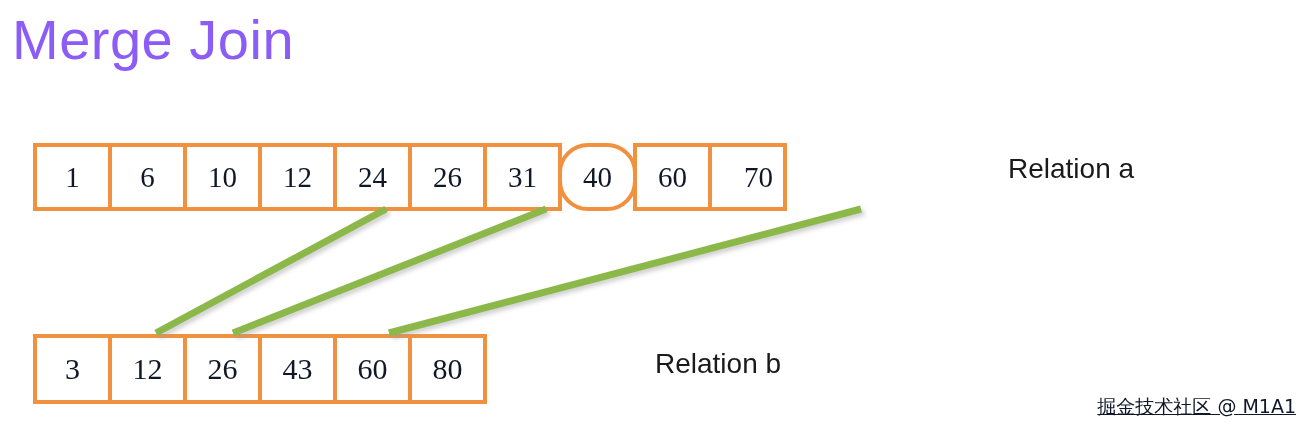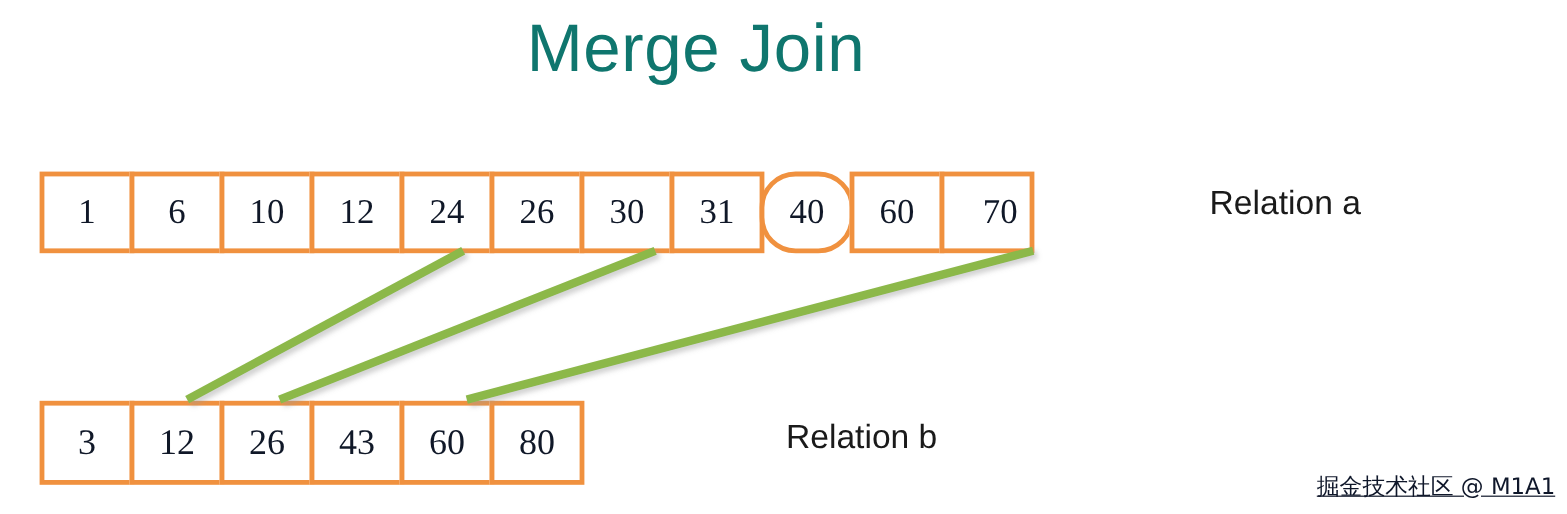--- a/index.html
+++ b/index.html
@@ -15,28 +15,28 @@
     overflow: hidden;
     font-family: "Liberation Sans", sans-serif;
   }
 
   
   #title {
     position: absolute;
     left: 0;
     top: 12px;
     width: 1160px;
-    text-align: center;
     font-family: "Liberation Sans", sans-serif;
     font-size: 56px;
     font-weight: 400;
-    color: #0f766e;
+    color: #8b5cf6;
     letter-spacing: 0.5px;
     line-height: 1;
     white-space: nowrap;
+    padding-left: 12px;
   }
 
   
   .relation-row {
     position: absolute;
     display: flex;
     box-sizing: border-box;
   }
   #relation-a-row {
     left: 33px;
@@ -115,21 +115,20 @@
 
   <div id="title">Merge Join</div>
 
   <div id="relation-a-row" class="relation-row">
     <div class="cell" style="border-color: rgb(240, 145, 63); background: rgb(255, 255, 255); color: rgb(16, 24, 40);">1</div>
     <div class="cell" style="border-color: rgb(240, 145, 63); background: rgb(255, 255, 255); color: rgb(16, 24, 40);">6</div>
     <div class="cell" style="border-color: rgb(240, 145, 63); background: rgb(255, 255, 255); color: rgb(16, 24, 40);">10</div>
     <div class="cell" style="border-color: rgb(240, 145, 63); background: rgb(255, 255, 255); color: rgb(16, 24, 40);">12</div>
     <div class="cell" style="border-color: rgb(240, 145, 63); background: rgb(255, 255, 255); color: rgb(16, 24, 40);">24</div>
     <div class="cell" style="border-color: rgb(240, 145, 63); background: rgb(255, 255, 255); color: rgb(16, 24, 40);">26</div>
-    <div class="cell" style="border-color: rgb(240, 145, 63); background: rgb(255, 255, 255); color: rgb(16, 24, 40);">30</div>
     <div class="cell" style="border-color: rgb(240, 145, 63); background: rgb(255, 255, 255); color: rgb(16, 24, 40);">31</div>
     <div class="cell" style="border-color: rgb(240, 145, 63); background: rgb(255, 255, 255); color: rgb(16, 24, 40); border-radius: 30px;">40</div>
     <div class="cell" style="border-color: rgb(240, 145, 63); background: rgb(255, 255, 255); color: rgb(16, 24, 40);">60</div>
     <div class="cell" style="border-color: rgb(240, 145, 63); background: rgb(255, 255, 255); color: rgb(16, 24, 40); padding-left: 22px;">70</div>
   </div>
   <div id="relation-a-label" class="relation-label">Relation a</div>
 
   <div id="relation-b-row" class="relation-row">
     <div class="cell" style="border-color: rgb(240, 145, 63); background: rgb(255, 255, 255); color: rgb(16, 24, 40);">3</div>
     <div class="cell" style="border-color: rgb(240, 145, 63); background: rgb(255, 255, 255); color: rgb(16, 24, 40);">12</div>

